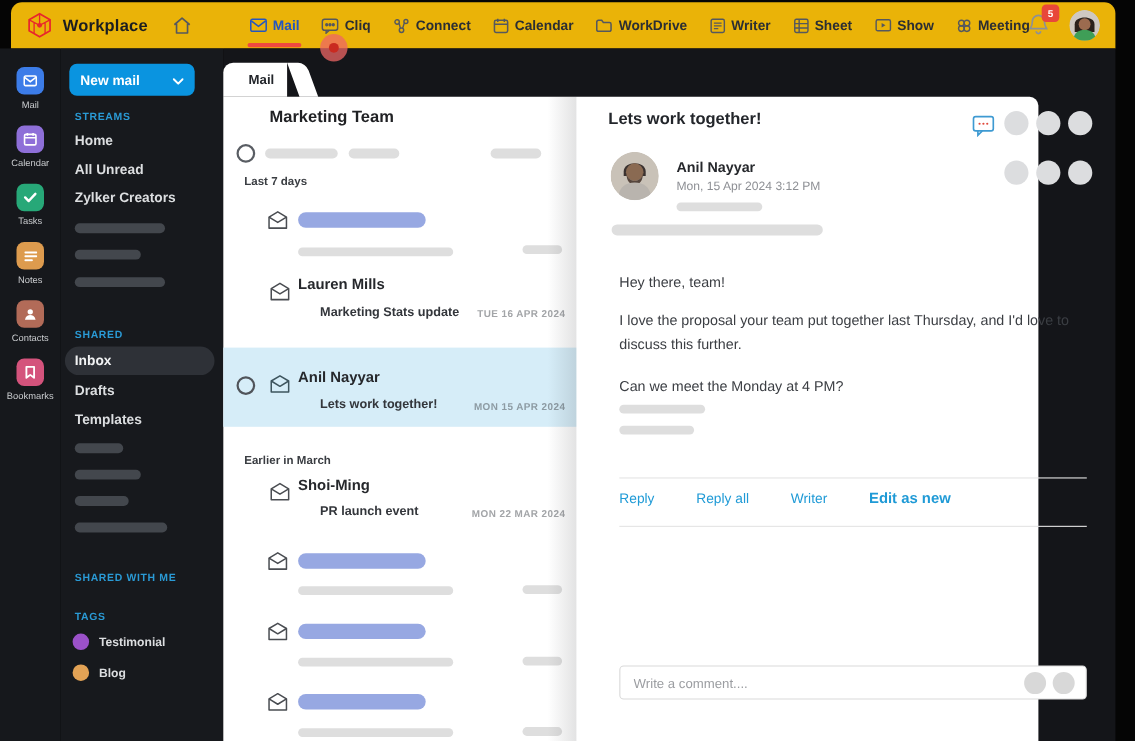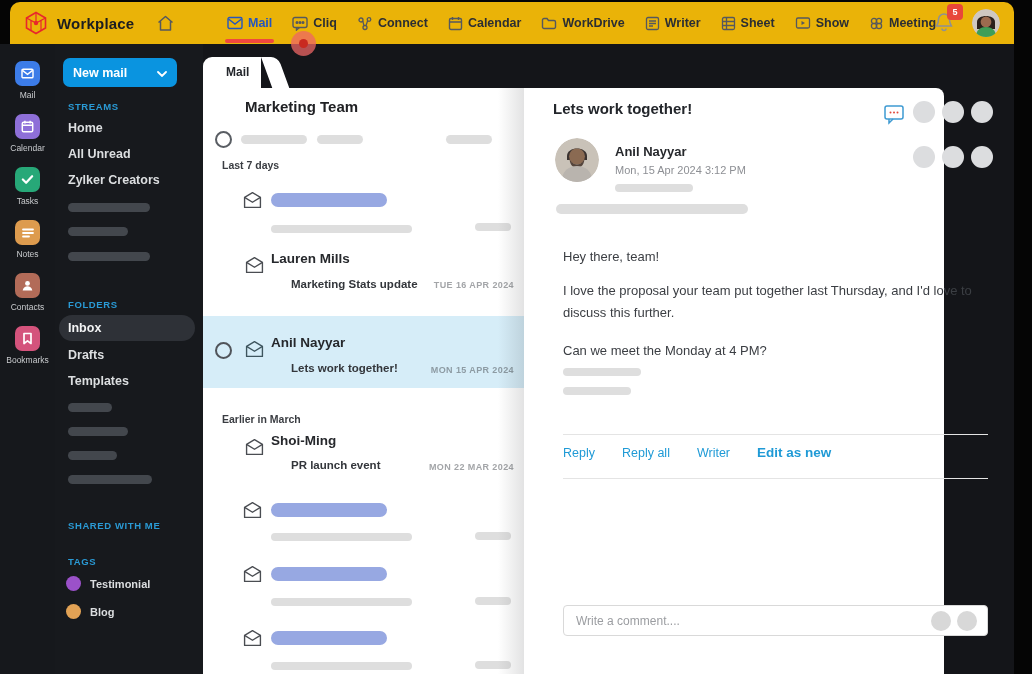--- a/index.html
+++ b/index.html
@@ -85,21 +85,21 @@
   .circle-grp { position:absolute; display:flex; gap:7px; }
   .acircle { width:22px; height:22px; border-radius:50%; background:#dcdddf; }
   .comment-ic { position:absolute; left:358px; top:14px; color:#3e9ad2; }
   .avatar-lg { position:absolute; left:31px; top:50px; width:44px; height:44px; border-radius:50%; overflow:hidden; }
   .rp-name { position:absolute; left:91px; top:56px; font-size:13px; font-weight:700; color:#26282c; }
   .rp-date { position:absolute; left:91px; top:76px; font-size:11px; color:#8d8f94; }
   .pbar { position:absolute; border-radius:5px; background:#dedede; }
   .rp-body { position:absolute; left:39px; top:158px; width:410px; font-size:13px; color:#3b3e43; line-height:22px; }
   .rp-body p + p { margin-top:12px; }
   .divider { position:absolute; left:39px; width:425px; border-top:1px solid #e4e4e4; }
-  .actions { position:absolute; left:39px; top:357px; display:flex; align-items:center; gap:27px; }
+  .actions { position:absolute; left:39px; top:357px; display:flex; align-items:center; gap:38px; }
   .alink { font-size:12.5px; color:#1f9ad6; cursor:pointer; }
   .alink.big { font-size:13.5px; font-weight:600; }
   .comment-box { position:absolute; left:39px; top:517px; width:425px; height:31px; border:1px solid #d9d9d9;
                  border-radius:4px; display:flex; align-items:center; background:#fff; }
   .comment-input { border:none; outline:none; flex:1; padding:0 12px; font-size:12px; color:#3b3e43;
                    font-family:inherit; background:transparent; }
   .comment-input::placeholder { color:#9b9da1; }
   .cm-circles { display:flex; gap:6px; padding-right:10px; }
   .cm-circles i { width:20px; height:20px; border-radius:50%; background:#d8d8d8; }
 </style>
@@ -299,21 +299,21 @@
   </button>
 
   <div class="sec-label" style="top:57px">STREAMS</div>
   <div class="side-item" style="top:77px">Home</div>
   <div class="side-item" style="top:103px">All Unread</div>
   <div class="side-item" style="top:129px">Zylker Creators</div>
   <div class="sbar" style="top:159px;width:82px"></div>
   <div class="sbar" style="top:183px;width:60px"></div>
   <div class="sbar" style="top:208px;width:82px"></div>
 
-  <div class="sec-label" style="top:255px">FOLDERS</div>
+  <div class="sec-label" style="top:255px">SHARED</div>
   <div class="side-pill" style="top:271px">
     <span>Inbox</span>
   </div>
   <div class="side-item" style="top:304px">Drafts</div>
   <div class="side-item" style="top:330px">Templates</div>
   <div class="sbar" style="top:359px;width:44px"></div>
   <div class="sbar" style="top:383px;width:60px"></div>
   <div class="sbar" style="top:407px;width:49px"></div>
   <div class="sbar" style="top:431px;width:84px"></div>
 

